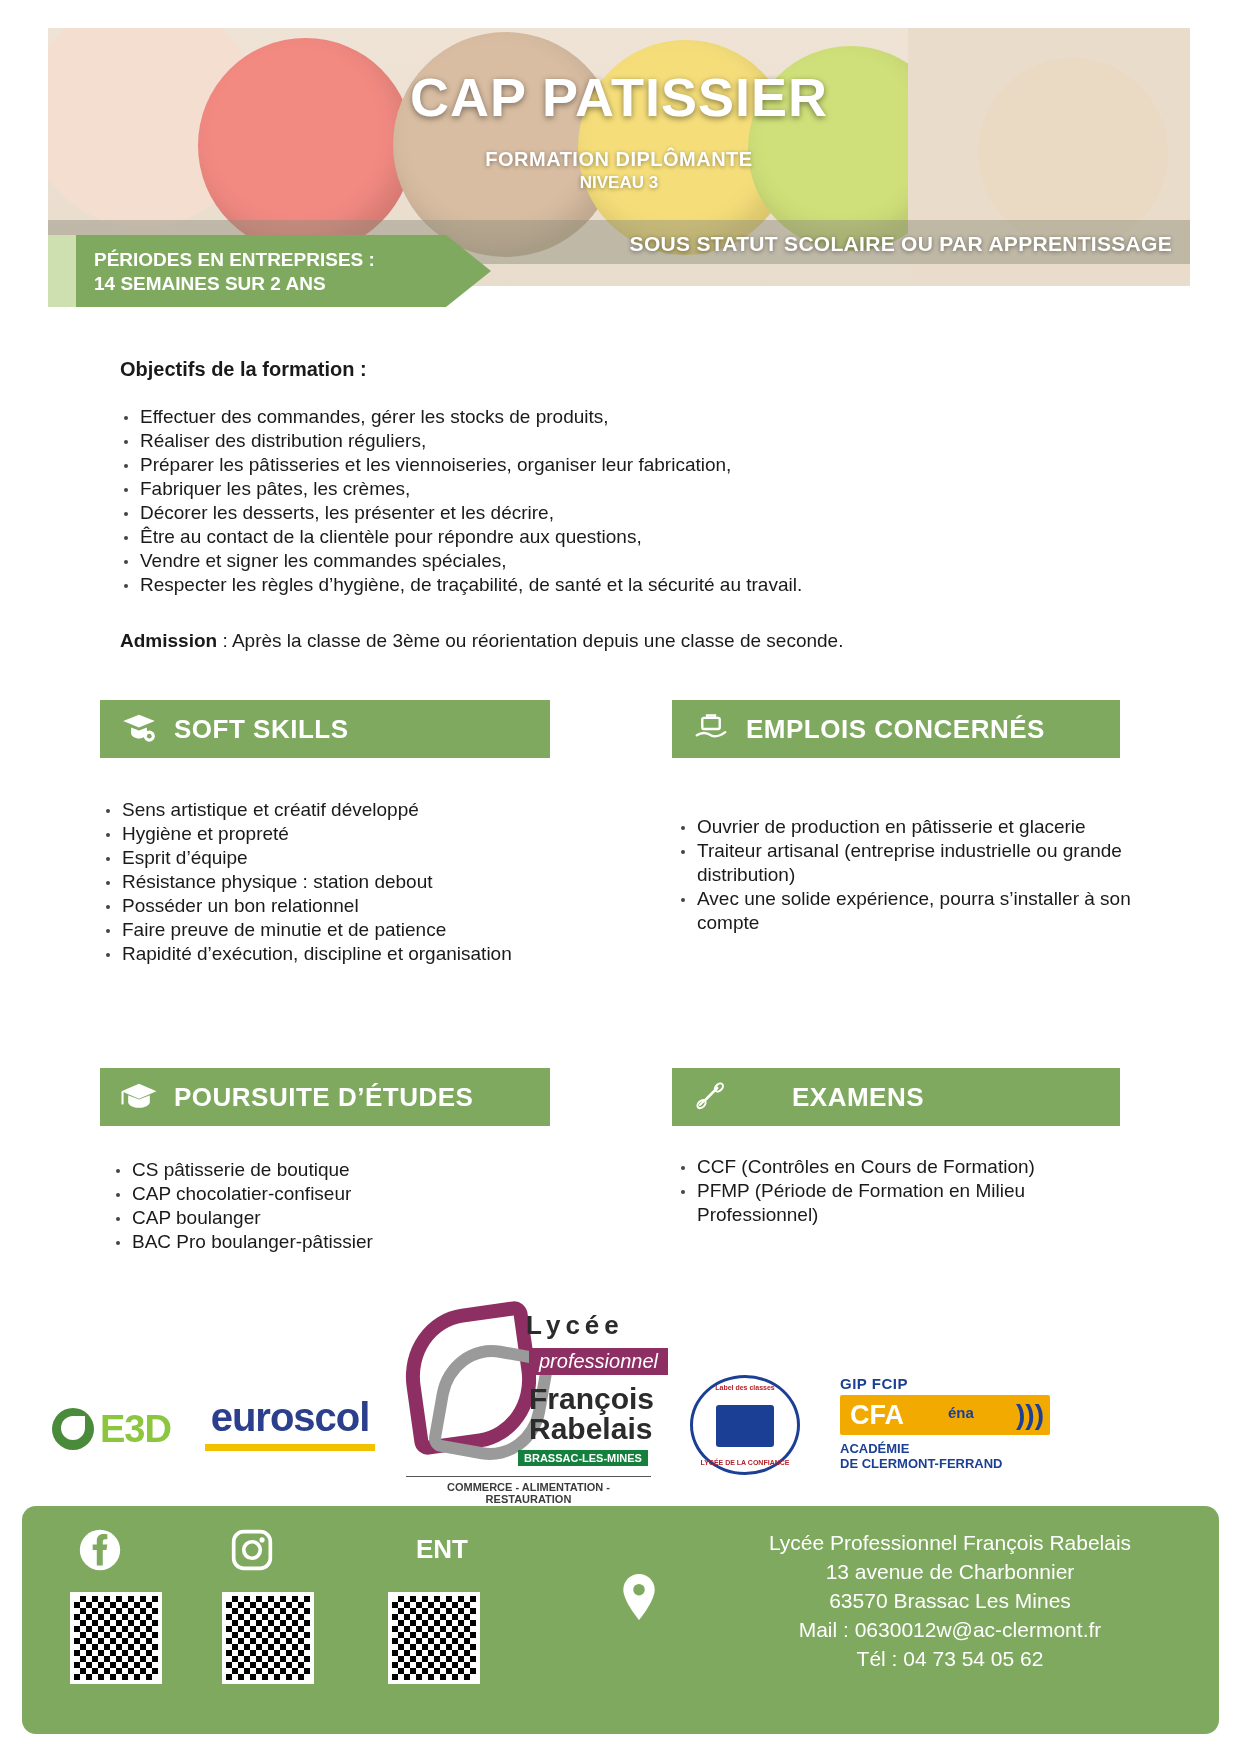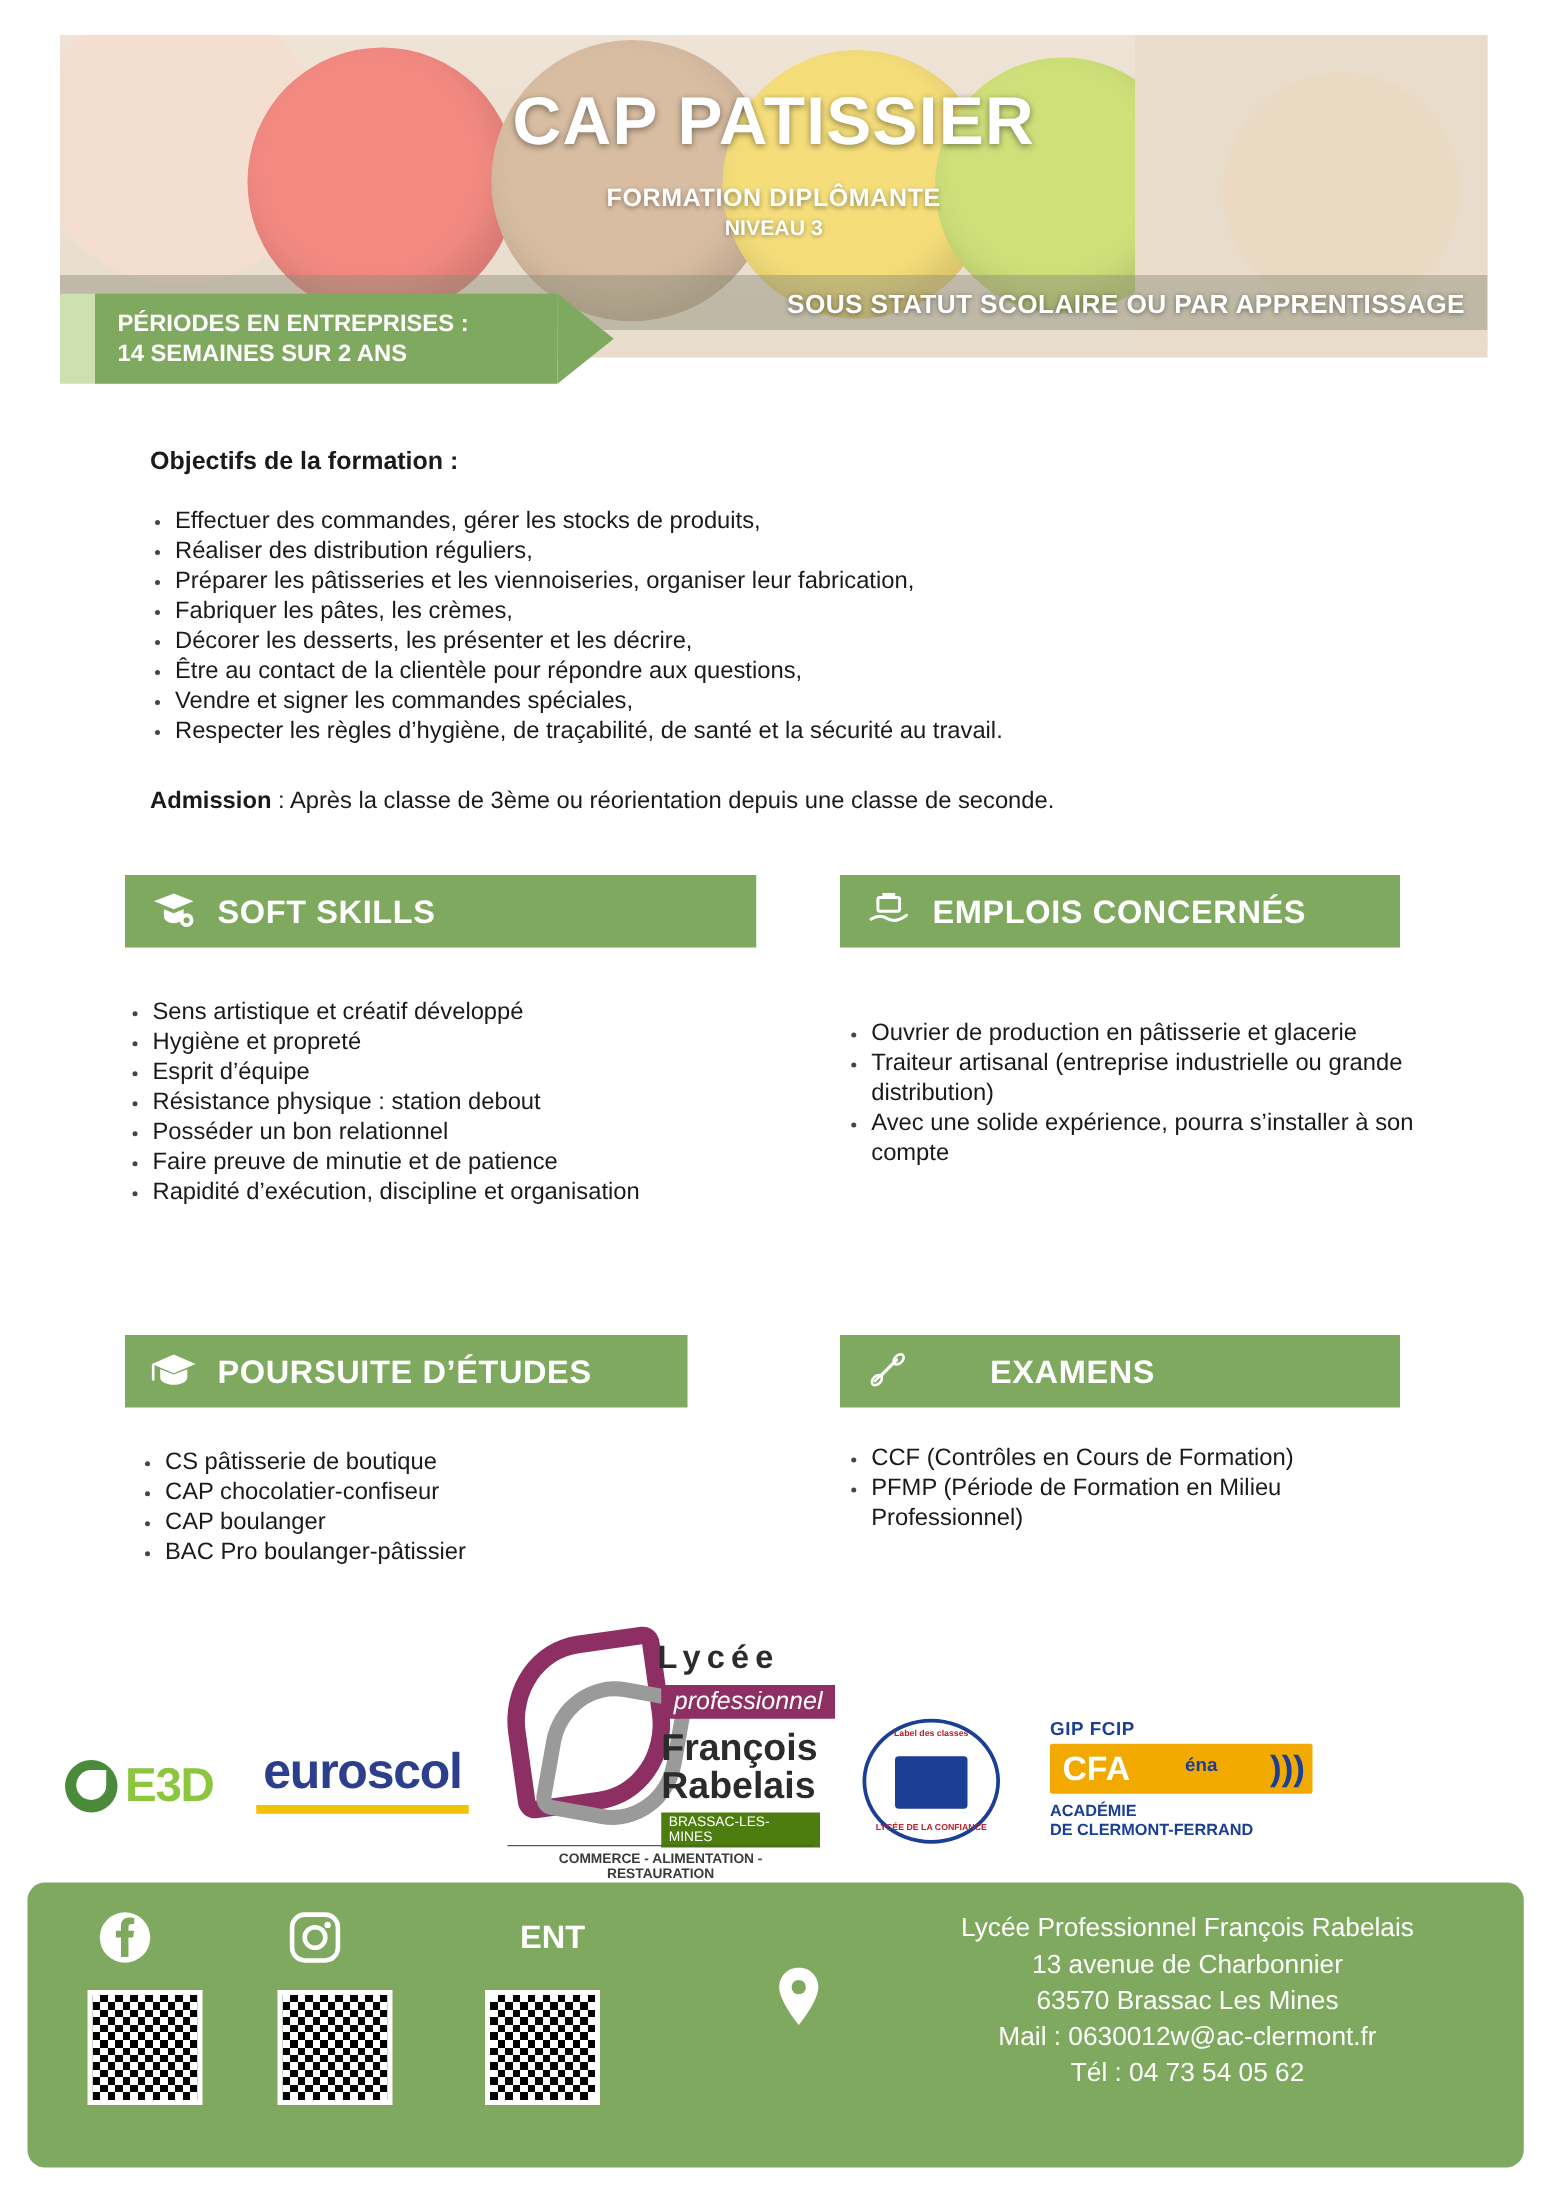--- a/index.html
+++ b/index.html
@@ -175,21 +175,21 @@
   }
   .rab-swirl2 {
     position:absolute; left: 40px; top: 45px; width: 110px; height: 115px;
     border: 12px solid #9a9a9a; border-radius: 50% 12% 50% 12%;
     transform: rotate(10deg);
   }
   .rab-lycee { position:absolute; left: 130px; top: 10px; font-size: 26px; font-weight:bold; color:#2b2b2b; letter-spacing: 5px;}
   .rab-prof { position:absolute; left: 133px; top: 48px; font-size: 20px; color:#ffffff; background:#8e2f63; padding: 2px 10px; font-style: italic;}
   .rab-f { position:absolute; left: 133px; top: 82px; font-size: 30px; font-weight:bold; color:#2b2b2b;}
   .rab-r { position:absolute; left: 133px; top: 112px; font-size: 30px; font-weight:bold; color:#2b2b2b;}
-  .rab-city { position:absolute; left: 133px; top: 150px; font-size: 11px; font-weight:normal; color:#ffffff; background:#4d7c0f; padding:2px 6px;}
+  .rab-city { position:absolute; left: 122px; top: 150px; font-size: 11px; font-weight:bold; color:#ffffff; background:#15803d; padding:2px 6px;}
   .rab-bottom { position:absolute; left: 10px; top: 176px; width: 245px; text-align:center; font-size: 11px; font-weight:bold; color:#3b3b3b; border-top:1px solid #555; padding-top:4px;}
 
   .logo-lab { position:absolute; left: 690px; top: 1375px; width: 110px; height: 100px;}
   .lab-circle { position:absolute; inset:0; border:3px solid #1b3f94; border-radius:50%; background:#fff;}
   .lab-inner { position:absolute; left:26px; top:30px; width:58px; height:42px; background:#1b3f94; border-radius:3px;}
   .lab-top { position:absolute; left:0; right:0; top:9px; text-align:center; font-size:7px; font-weight:bold; color:#b3232c;}
   .lab-bot { position:absolute; left:0; right:0; bottom:9px; text-align:center; font-size:7px; font-weight:bold; color:#b3232c;}
 
   .logo-cfa { position:absolute; left: 840px; top: 1375px; width: 210px; }
   .cfa-gip { font-size: 15px; font-weight:bold; color:#1b3f94; letter-spacing:.5px;}
@@ -273,21 +273,21 @@
     <li>Décorer les desserts, les présenter et les décrire,</li>
     <li>Être au contact de la clientèle pour répondre aux questions,</li>
     <li>Vendre et signer les commandes spéciales,</li>
     <li>Respecter les règles d’hygiène, de traçabilité, de santé et la sécurité au travail.</li>
   </ul>
 
   <div class="admission">
     <b>Admission</b><span> : Après la classe de 3ème ou réorientation depuis une classe de seconde.</span>
   </div>
 
-  <div class="sec-head" style="left:100px; top:700px; width:505px;">
+  <div class="sec-head" style="left:100px; top:700px; width:450px;">
     <span class="sec-ico">
       <svg width="38" height="38" viewBox="0 0 48 48" fill="#ffffff">
         <path d="M24 6 4 14l20 8 20-8-20-8z"></path>
         <path d="M14 22v7c0 4 5 7 10 7s10-3 10-7v-7l-10 4-10-4z"></path>
         <circle cx="37" cy="33" r="7" fill="#ffffff"></circle>
         <circle cx="37" cy="33" r="3" fill="#7ea95e"></circle>
       </svg>
     </span>
     <span class="sec-label">SOFT SKILLS</span>
   </div>

